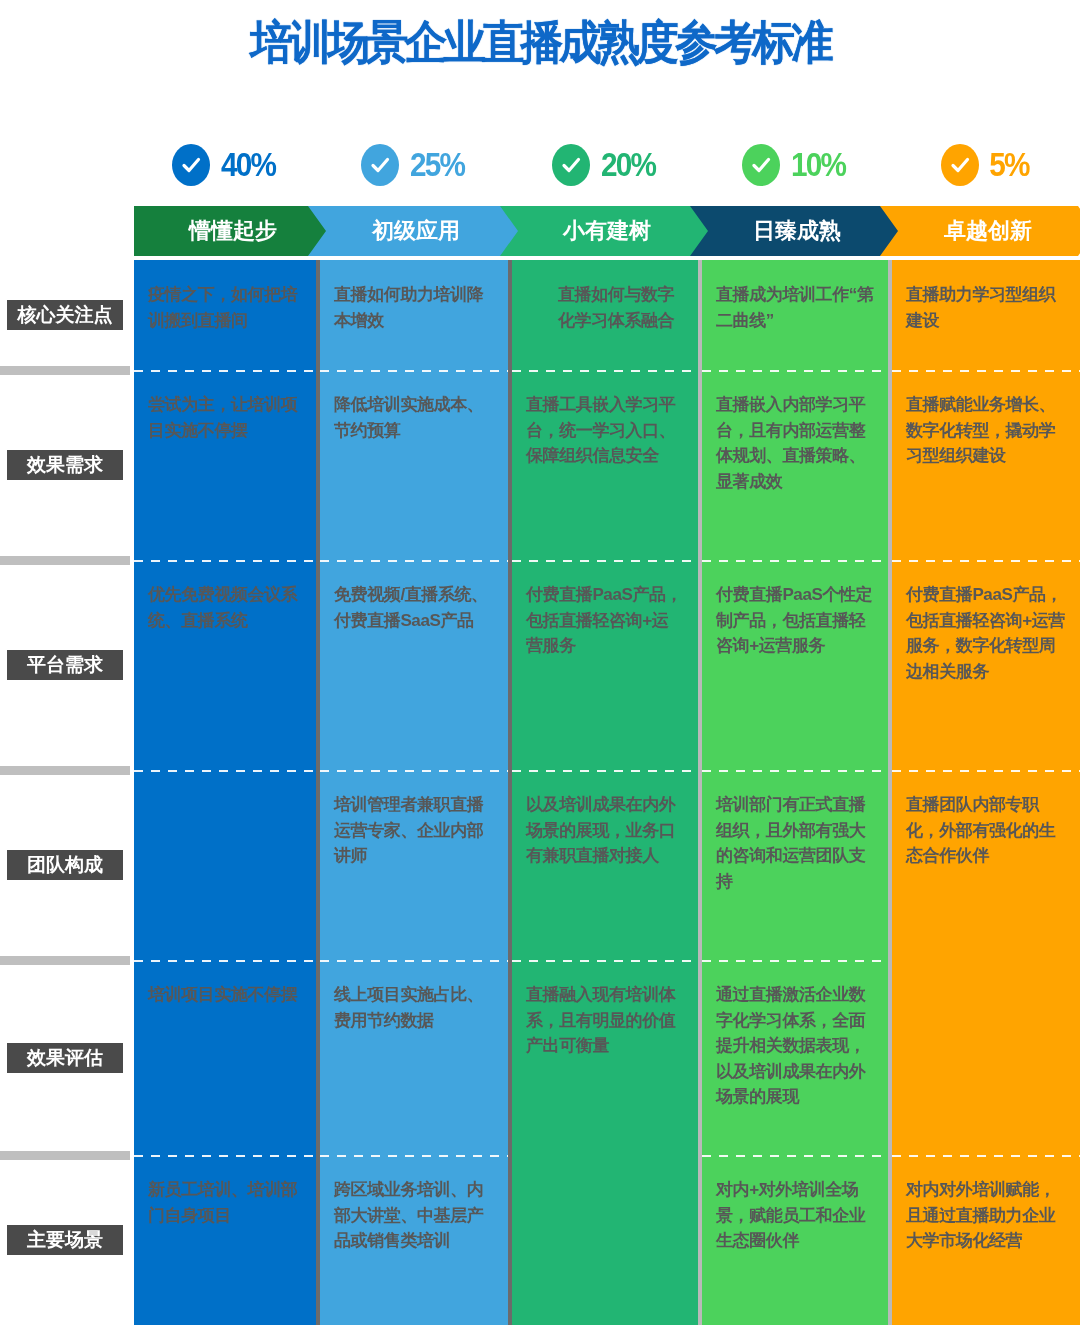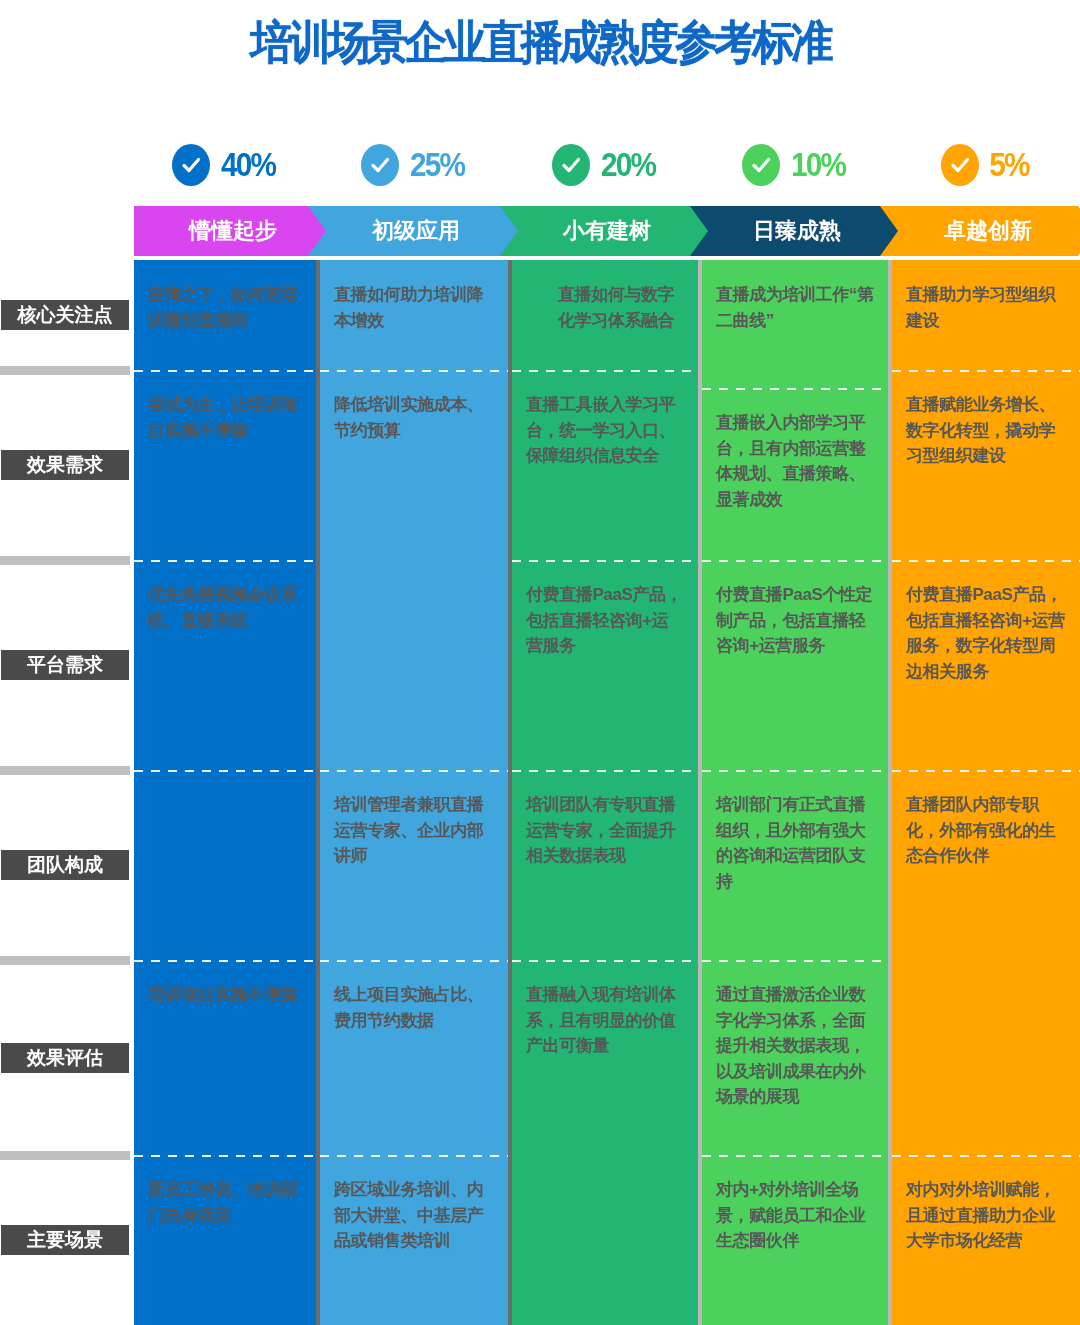--- a/index.html
+++ b/index.html
@@ -144,21 +144,21 @@
     display: flex;
     align-items: center;
     justify-content: center;
   }
   .label-chip {
     background: #4A4A4A;
     color: #ffffff;
     font-size: 19px;
     font-weight: bold;
     padding: 2px 8px;
-    width: 128px;
+    width: 116px;
     text-align: center;
     letter-spacing: 0px;
     white-space: nowrap;
   }
   .label-sep {
     position: absolute;
     left: 0;
     width: 130px;
     height: 9px;
     background: #BFBFBF;
@@ -221,21 +221,21 @@
         <div class="badge-icon" style="background: rgb(255, 164, 0);">
           <svg width="24" height="24" viewBox="0 0 24 24">
             <path d="M5 12.5 L10 17.5 L19.5 6.5" fill="none" stroke="#ffffff" stroke-width="3.2" stroke-linecap="round" stroke-linejoin="round"></path>
           </svg>
         </div>
         <div class="badge-pct" style="color: rgb(255, 164, 0);">5%</div>
       </div>
     </div>
 
   <div class="header-row" id="header-row">
-      <div class="chev first" style="position: absolute; left: 0px; width: 198px; background: #d946ef;">懵懂起步</div>
+      <div class="chev first" style="position: absolute; left: 0px; width: 198px; background: #15803d;">懵懂起步</div>
       <div class="chev mid" style="position: absolute; left: 174px; width: 216px; background: rgb(65, 165, 222);">初级应用</div>
       <div class="chev mid" style="position: absolute; left: 366px; width: 214px; background: rgb(34, 181, 115);">小有建树</div>
       <div class="chev mid" style="position: absolute; left: 556px; width: 214px; background: #0c4a6e;">日臻成熟</div>
       <div class="chev last" style="position: absolute; left: 746px; width: 216px; background: rgb(255, 164, 0);">卓越创新</div>
     </div>
 
   <div class="body-grid" id="body-grid">
     <div class="label-col" id="label-col">
         <div class="label-cell" style="top: 0px; height: 110px;">
           <div class="label-chip">核心关注点</div>
@@ -286,20 +286,24 @@
         </div>
       </div>
       <div class="col" style="left: 320px; width: 188px; background: rgb(65, 165, 222);">
         <div class="cell" style="top: 0px; height: 110px;">
           <div class="cell-text">直播如何助力培训降本增效</div>
         </div>
         <div class="cell" style="top: 110px; height: 190px;">
           <div class="dash" style="top: 0px;"></div>
           <div class="cell-text">降低培训实施成本、节约预算</div>
         </div>
+        <div class="cell" style="top: 300px; height: 210px;">
+          <div class="dash" style="top: 0px;"></div>
+          <div class="cell-text">免费视频/直播系统、付费直播SaaS产品</div>
+        </div>
         <div class="cell" style="top: 510px; height: 190px;">
           <div class="dash" style="top: 0px;"></div>
           <div class="cell-text">培训管理者兼职直播运营专家、企业内部讲师</div>
         </div>
         <div class="cell" style="top: 700px; height: 195px;">
           <div class="dash" style="top: 0px;"></div>
           <div class="cell-text">线上项目实施占比、费用节约数据</div>
         </div>
         <div class="cell" style="top: 895px; height: 170px;">
           <div class="dash" style="top: 0px;"></div>
@@ -313,32 +317,32 @@
         <div class="cell" style="top: 110px; height: 190px;">
           <div class="dash" style="top: 0px;"></div>
           <div class="cell-text">直播工具嵌入学习平台，统一学习入口、保障组织信息安全</div>
         </div>
         <div class="cell" style="top: 300px; height: 210px;">
           <div class="dash" style="top: 0px;"></div>
           <div class="cell-text">付费直播PaaS产品，包括直播轻咨询+运营服务</div>
         </div>
         <div class="cell" style="top: 510px; height: 190px;">
           <div class="dash" style="top: 0px;"></div>
-          <div class="cell-text">培训团队有专职直播运营专家，全面提升相关数据表现</div>
+          <div class="cell-text">以及培训成果在内外场景的展现，业务口有兼职直播对接人</div>
         </div>
         <div class="cell" style="top: 700px; height: 195px;">
           <div class="dash" style="top: 0px;"></div>
           <div class="cell-text">直播融入现有培训体系，且有明显的价值产出可衡量</div>
         </div>
       </div>
       <div class="col" style="left: 702px; width: 186px; background: rgb(76, 210, 92);">
         <div class="cell" style="top: 0px; height: 110px;">
           <div class="cell-text">直播成为培训工作“第二曲线”</div>
         </div>
-        <div class="cell" style="top: 128px; height: 190px;">
+        <div class="cell" style="top: 110px; height: 190px;">
           <div class="dash" style="top: 0px;"></div>
           <div class="cell-text">直播嵌入内部学习平台，且有内部运营整体规划、直播策略、显著成效</div>
         </div>
         <div class="cell" style="top: 300px; height: 210px;">
           <div class="dash" style="top: 0px;"></div>
           <div class="cell-text">付费直播PaaS个性定制产品，包括直播轻咨询+运营服务</div>
         </div>
         <div class="cell" style="top: 510px; height: 190px;">
           <div class="dash" style="top: 0px;"></div>
           <div class="cell-text">培训部门有正式直播组织，且外部有强大的咨询和运营团队支持</div>

